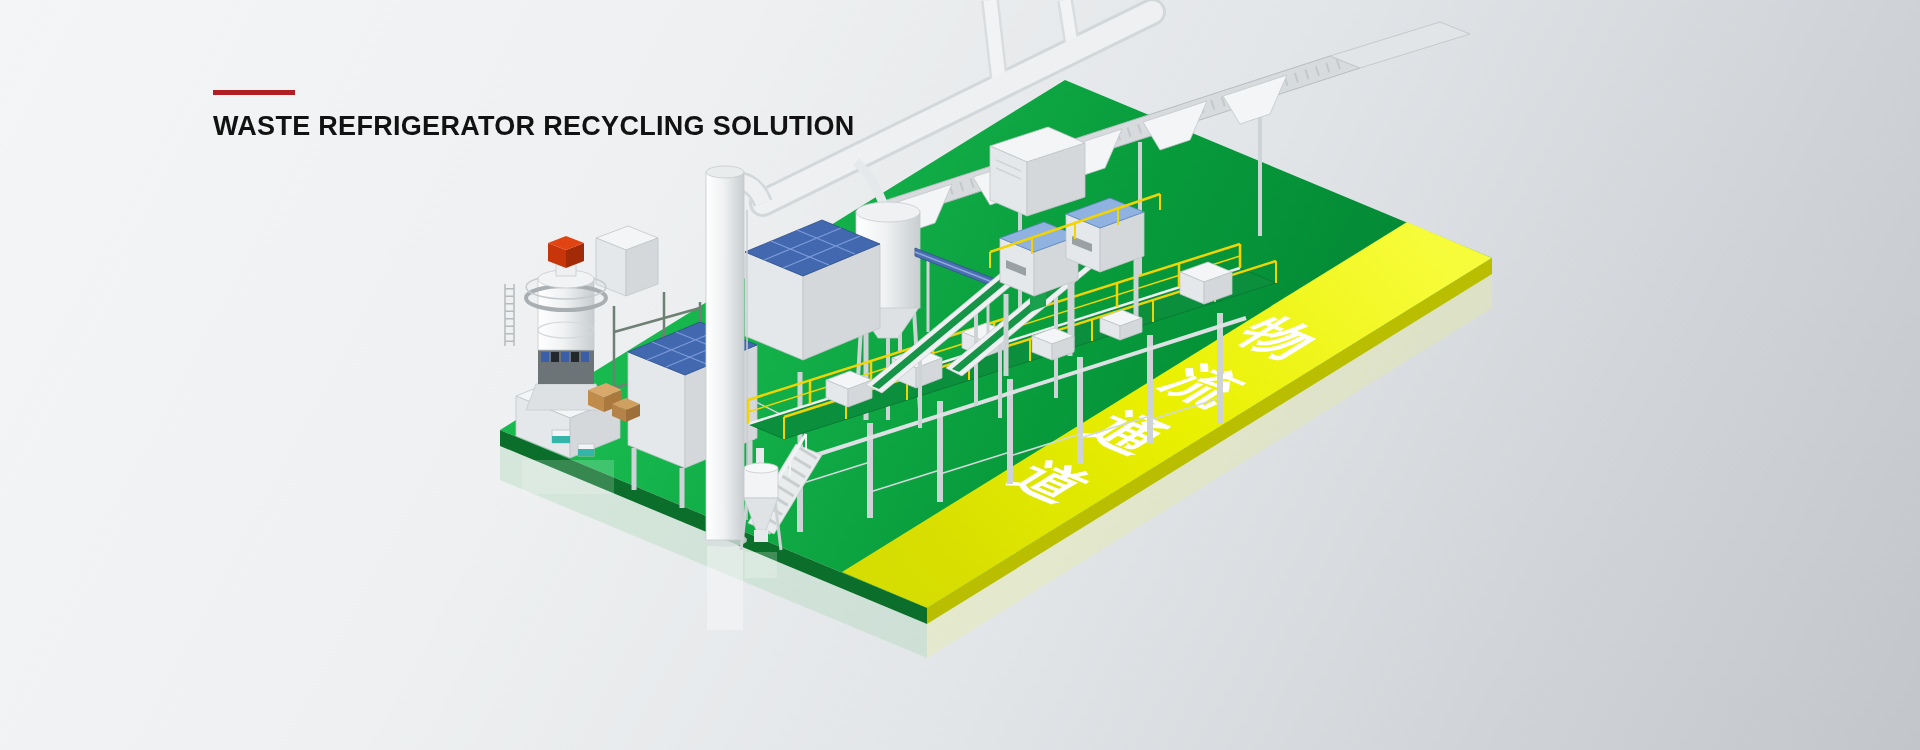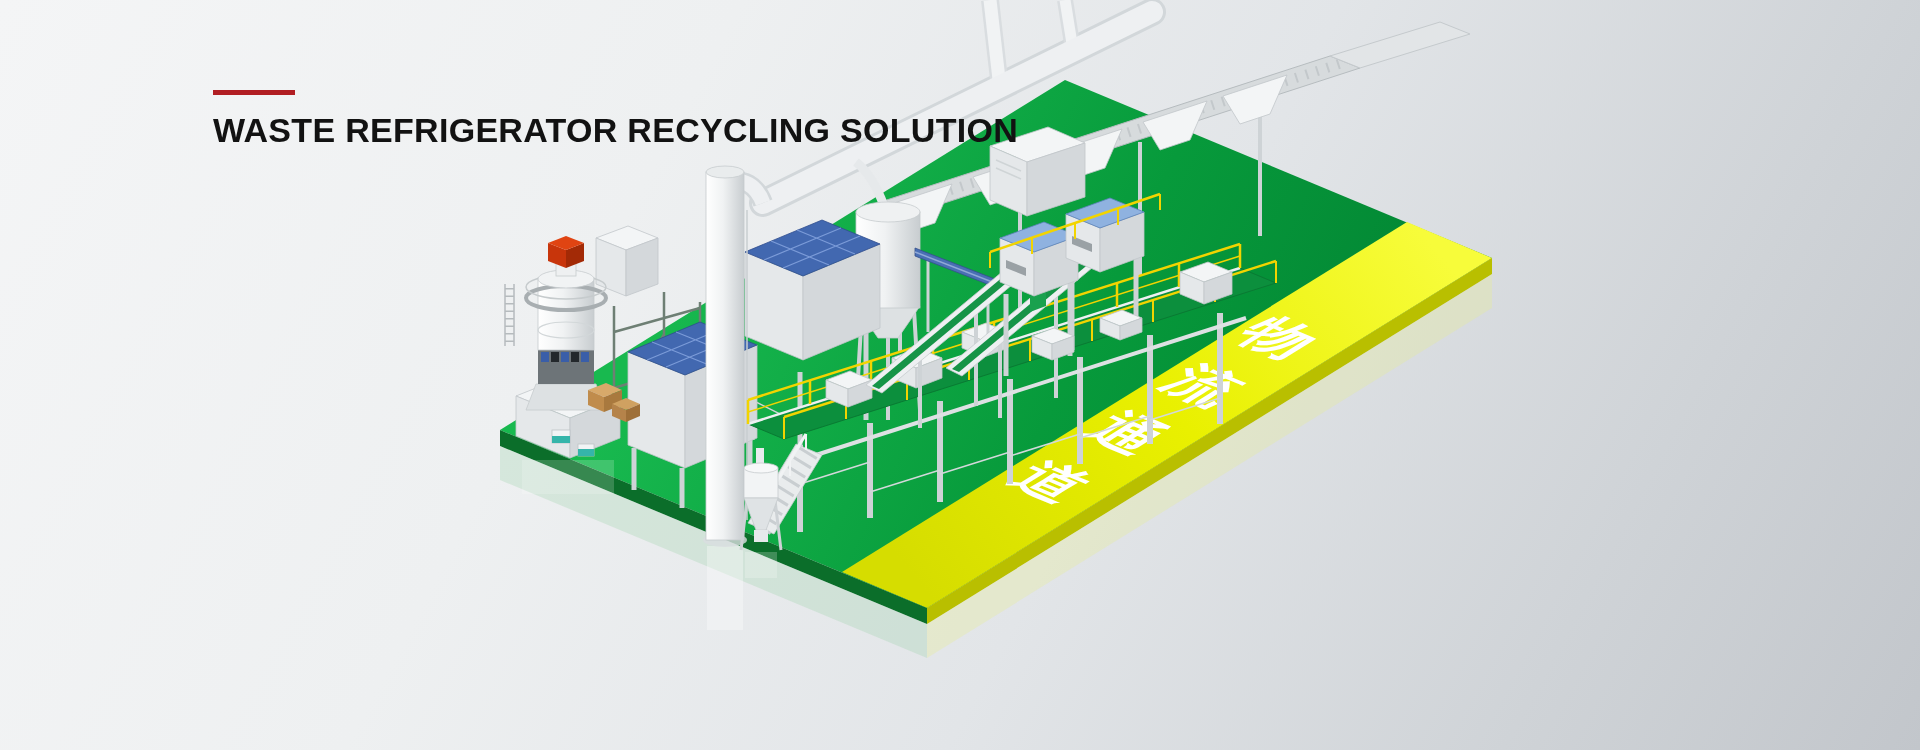--- a/index.html
+++ b/index.html
@@ -10,21 +10,21 @@
     background:linear-gradient(118deg,#f4f5f6 0%,#eef0f1 32%,#e2e5e8 58%,#cfd3d7 82%,#c2c6cb 100%);
     font-family:"Liberation Sans",sans-serif;
   }
   .scene-svg{position:absolute;inset:0;width:1920px;height:750px;display:block;}
   .title-block{position:absolute;left:213px;top:90px;z-index:5;}
   .accent-line{width:82px;height:5px;background:var(--accent,#b11e23);margin-bottom:17px;}
   .title{
     margin:0;
     font-family:"Liberation Sans",sans-serif;
     font-weight:700;
-    font-size:34px;
+    font-size:27px;
     line-height:1.1;
     letter-spacing:.3px;
     color:var(--title-color,#121212);
     white-space:nowrap;
   }
   
   .lane-char{fill:var(--lane-text,#ffffff);font-family:"DejaVu Sans",sans-serif;font-weight:700;}
   .floor-side-left{fill:var(--floor-green-dark,#0b6e2a);}
   .lane-side{fill:var(--lane-yellow-dark,#b9bf00);}
   .panel-blue{fill:var(--panel-blue,#4268b0);stroke:#2e4c8e;stroke-width:.8;}

